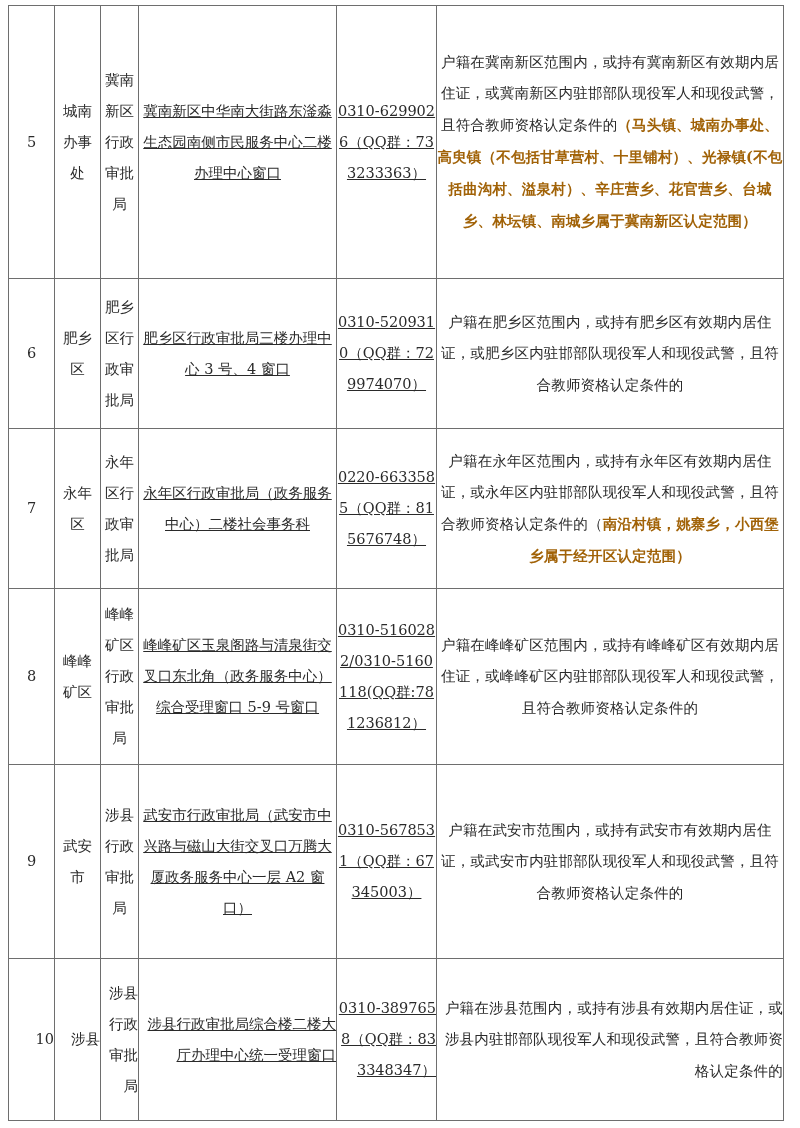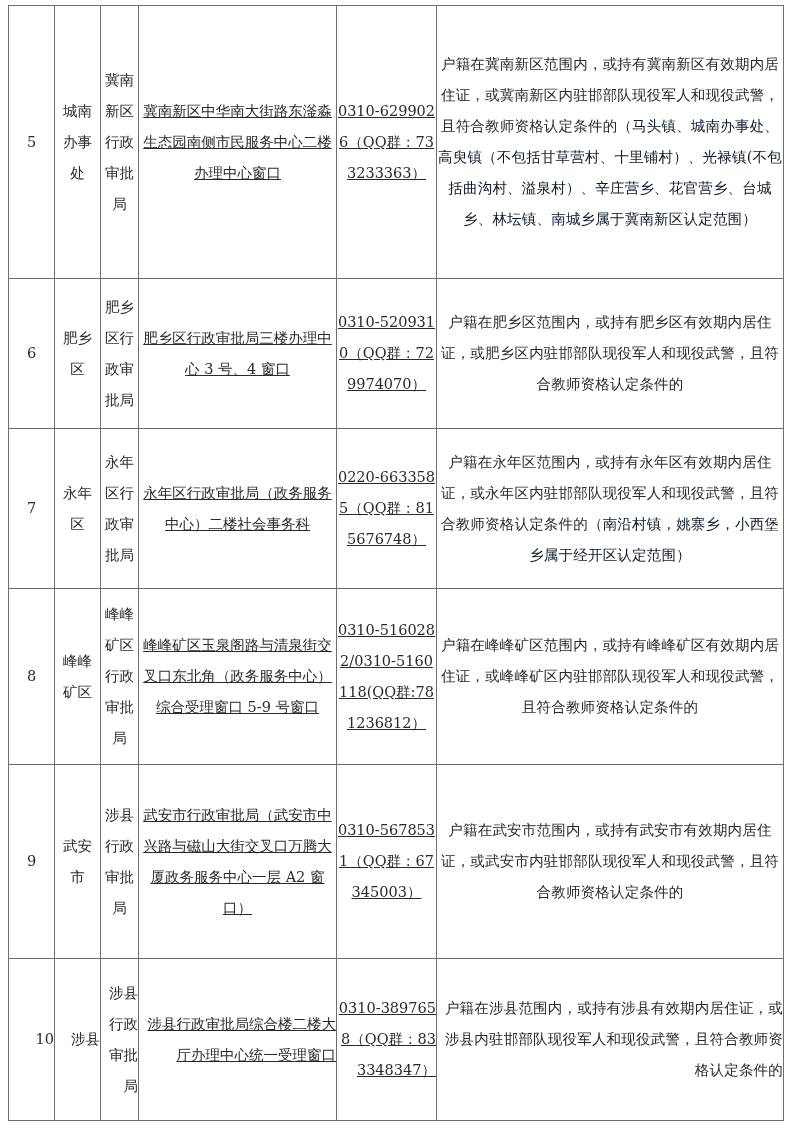--- a/index.html
+++ b/index.html
@@ -34,21 +34,21 @@
       overflow: hidden;
     }
     td.c-num { width: 45px; font-size: 14px; }
     td.c-area { width: 45px; padding: 0 6px; }
     td.c-dept { width: 37px; padding: 0 1px; line-height: 31px; }
     td.c-addr { width: 197px; padding: 0 3px; line-height: 31px; text-decoration: underline; }
     td.c-phone { width: 99px; padding: 0 1px; line-height: 31px; font-size: 14px; text-decoration: underline; }
     td.c-scope { width: 346px; padding: 0 2px; line-height: 31px; font-size: 14.2px; letter-spacing: 0.2px; }
     .inner-area { display: inline-block; width: 33px; word-break: break-all; }
     .inner-dept { display: inline-block; width: 34px; word-break: break-all; }
-    .bold { font-weight: normal; color: #0f172a; margin-top: 11px; }
+    .bold { font-weight: bold; color: #a16207; margin-top: 11px; }
     tr.r5 td { height: 272px; }
     tr.r6 td { height: 149px; }
     tr.r7 td { height: 159px; }
     tr.r8 td { height: 175px; }
     tr.r9 td { height: 193px; }
     tr.r10 td { height: 161px; text-align: right; }
   </style>
 </head>
 <body>
 

